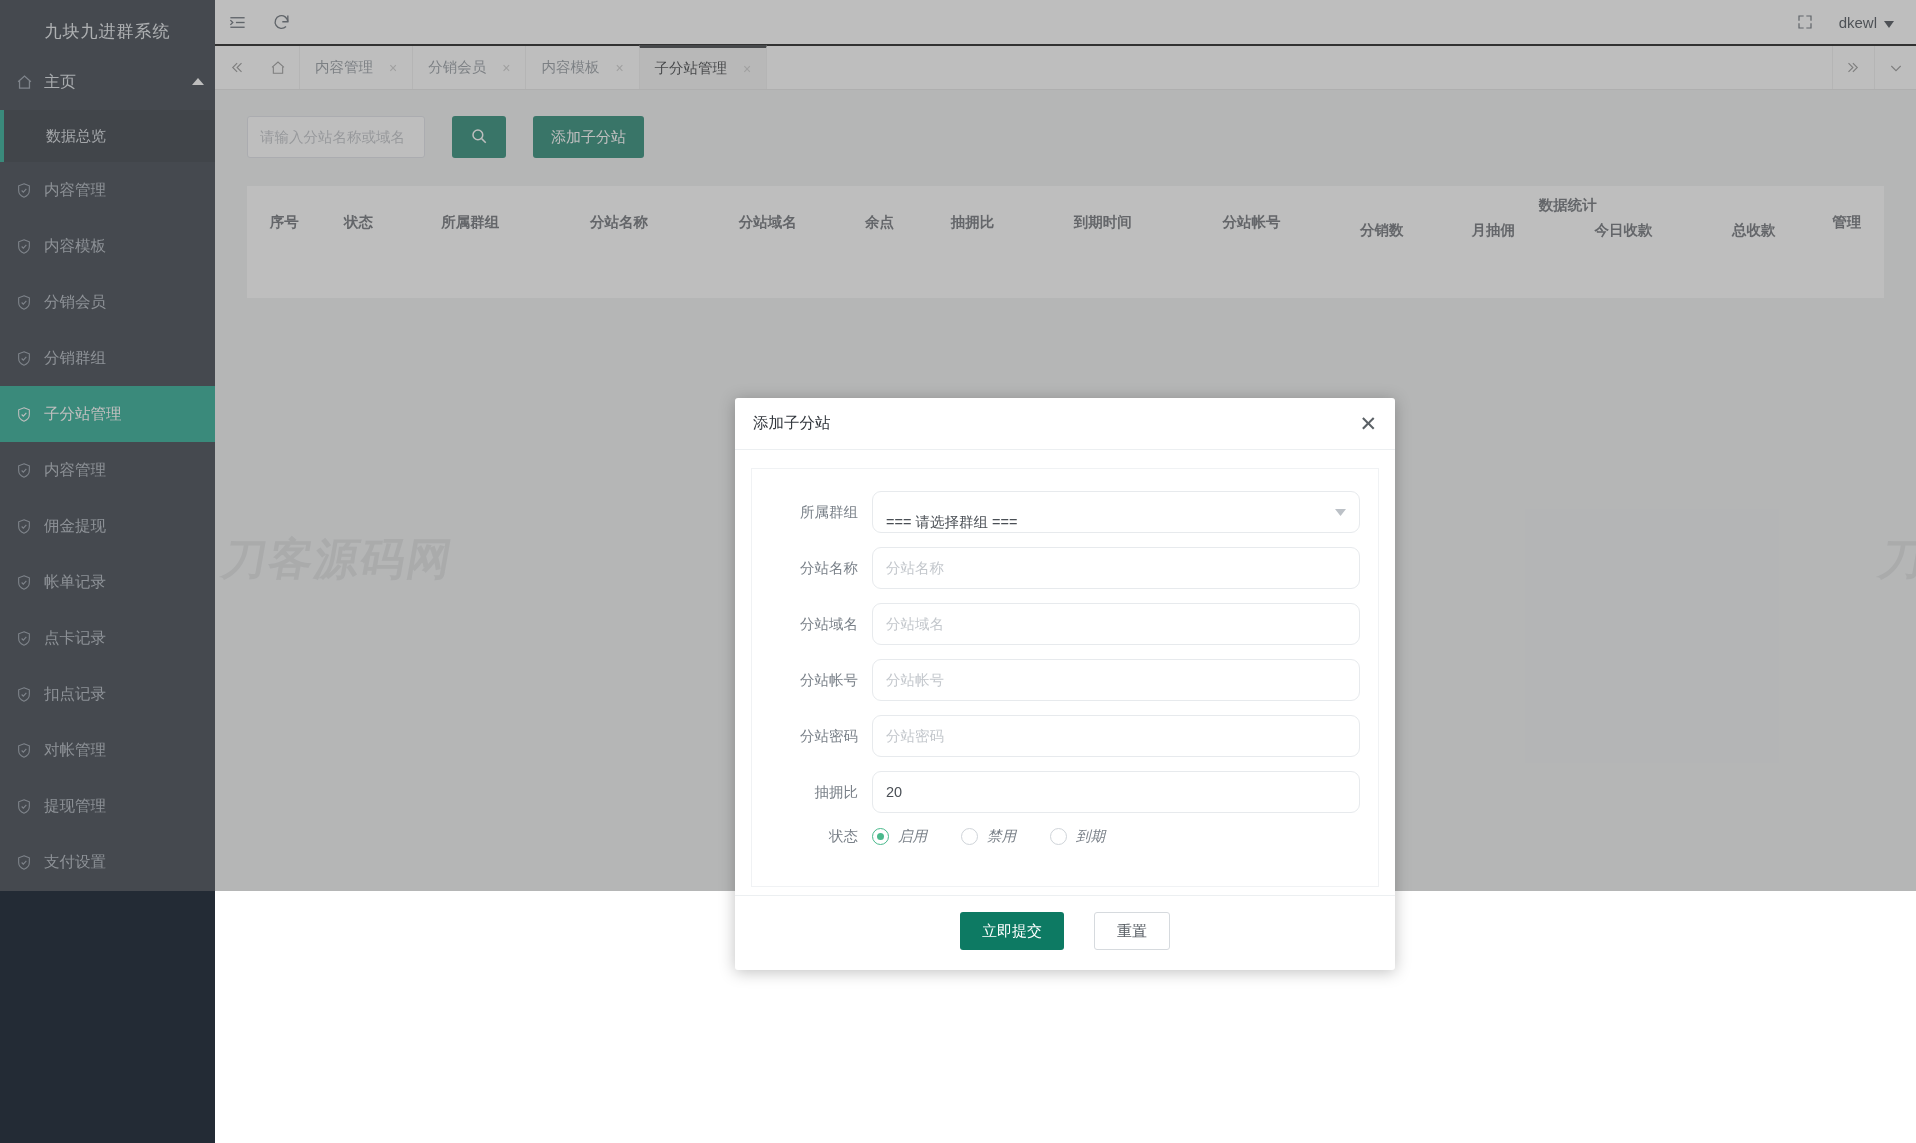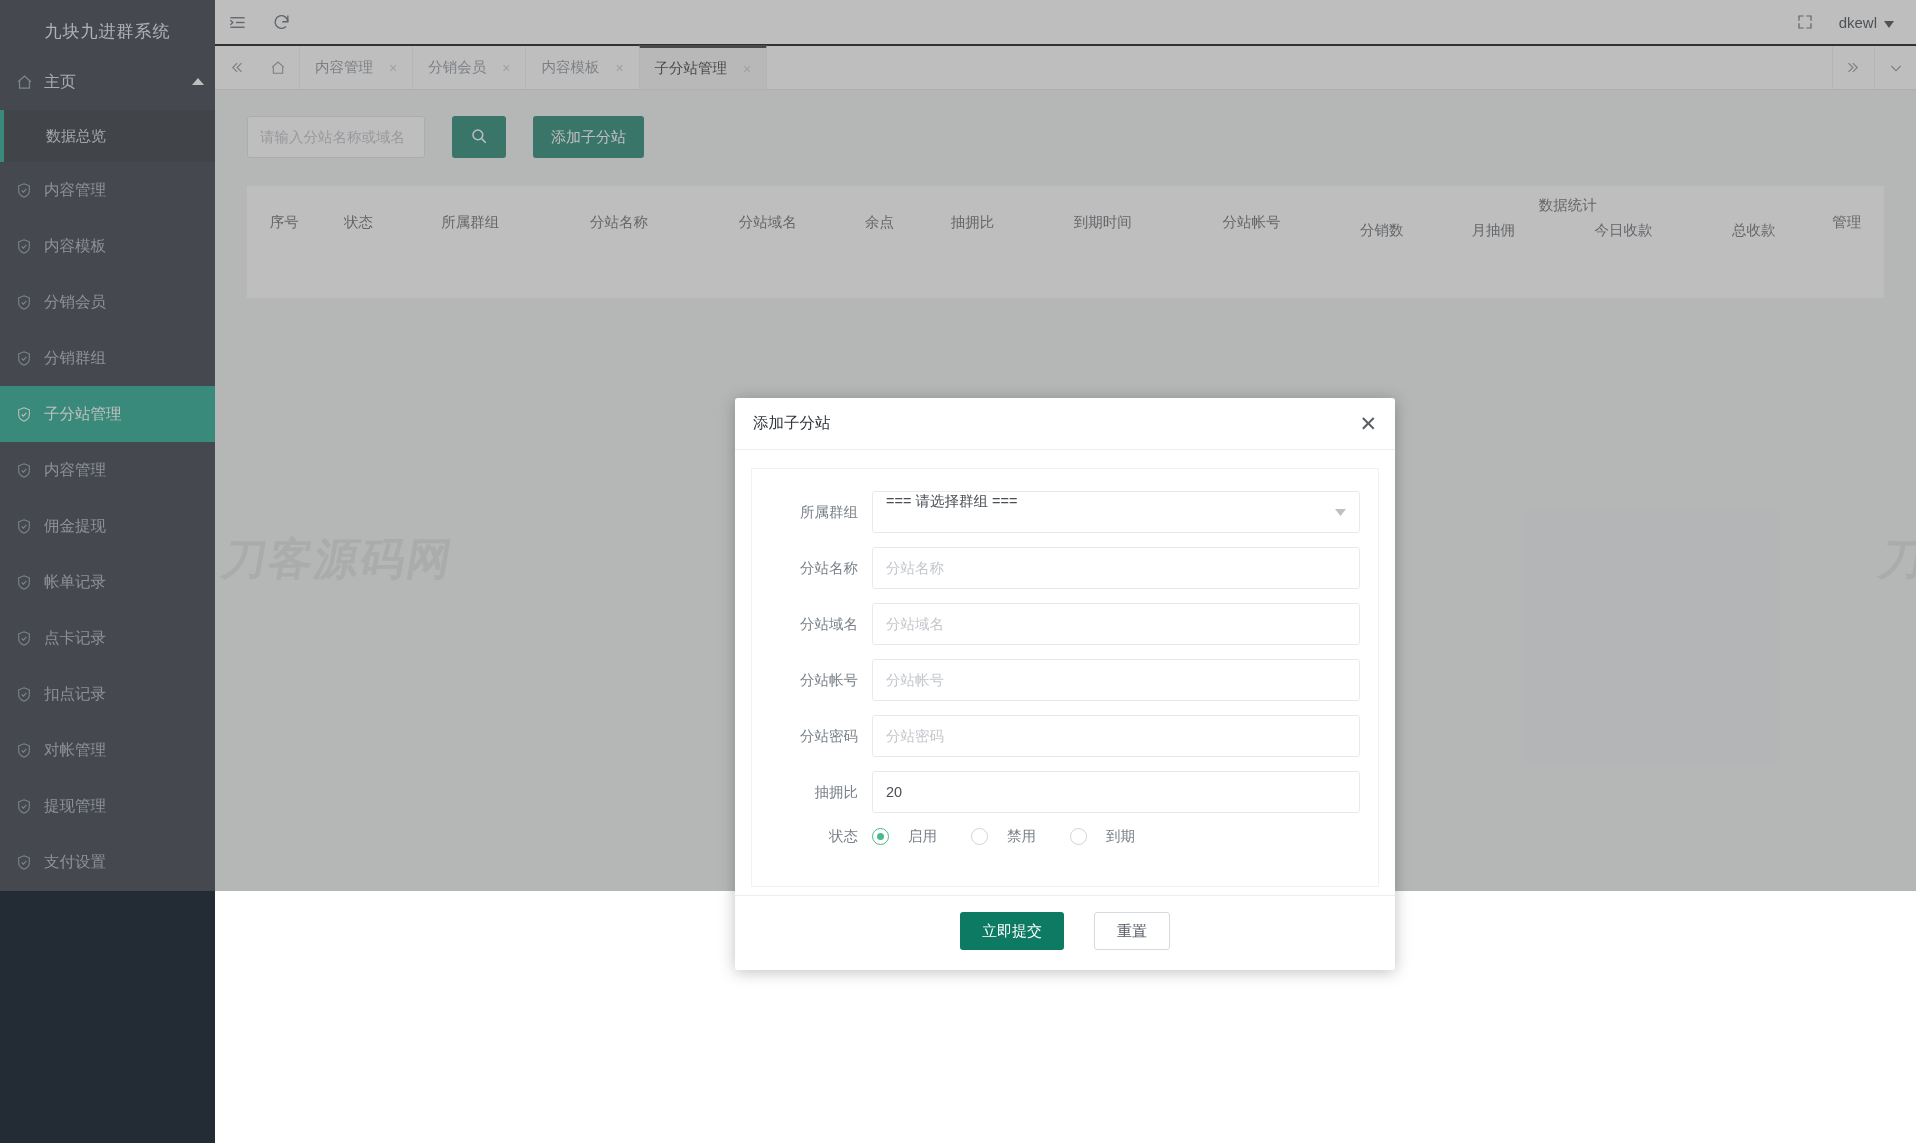--- a/index.html
+++ b/index.html
@@ -96,21 +96,21 @@
     justify-content: center; cursor: pointer;
   }
   #add-btn {
     height: 42px; margin-left: 12px; padding: 0 18px; background: #0d7a63; color: #fff;
     border: none; border-radius: 3px; font-size: 15px; cursor: pointer;
     font-family: inherit;
   }
   #table-card { margin: 28px 16px 0 16px; background: #ffffff; padding-bottom: 6px; }
   table { width: 100%; border-collapse: collapse; }
   thead th {
-    font-weight: normal; font-size: 14.5px; color: #5c6066; padding: 10px 0;
+    font-weight: bold; font-size: 14.5px; color: #5c6066; padding: 10px 0;
     text-align: center; vertical-align: middle;
   }
   thead tr.group-row th { padding-bottom: 4px; }
   thead tr.sub-row th { padding-top: 2px; padding-bottom: 12px; }
   #table-empty { height: 40px; }
 
   
   .wm {
     position: absolute; font-size: 44px; font-weight: bold; color: rgba(120,120,120,0.16);
     letter-spacing: 2px; transform: skewX(-10deg); pointer-events: none;
@@ -140,32 +140,32 @@
   }
   #modal-body { padding: 18px 16px 8px 16px; }
   #form-box { border: 1px solid #f0f2f4; padding: 22px 0 26px 0; }
   .form-row { display: flex; align-items: center; margin-bottom: 14px; }
   .form-label {
     width: 120px; text-align: right; padding-right: 14px;
     font-size: 14.5px; color: #7a8189;
   }
   .form-field { flex: 1; padding-right: 18px; }
   .ctrl {
-    width: 100%; height: 42px; border: 1px solid #e7eaed; border-radius: 3px;
+    width: 100%; height: 42px; border: 1px solid #e7eaed; border-radius: 9px;
     padding: 0 13px; font-size: 14.5px; color: #4a4f55; background: #fff;
-    font-family: inherit; outline: none; display: flex; align-items: flex-start;
+    font-family: inherit; outline: none; display: flex; align-items: flex-end;
   }
   input.ctrl::placeholder { color: #c3c7cc; }
   .select-ctrl { position: relative; cursor: pointer; }
   .select-ctrl .arrow {
     position: absolute; right: 13px; top: 50%; transform: translateY(-50%);
     color: #b9bec4; font-size: 11px;
   }
   .radio-row { display: flex; align-items: center; gap: 0; }
-  .radio-opt { display: flex; align-items: center; gap: 19px; margin-right: 34px; cursor: pointer; }
+  .radio-opt { display: flex; align-items: center; gap: 9px; margin-right: 34px; cursor: pointer; font-style: italic; }
   .radio-dot {
     width: 17px; height: 17px; border-radius: 50%; border: 1px solid #cfd4d9;
     background: #fff; display: flex; align-items: center; justify-content: center;
   }
   .radio-dot.checked { border-color: #4ab98c; }
   .radio-dot.checked::after {
     content: ""; width: 7px; height: 7px; border-radius: 50%; background: #4ab98c;
   }
   .radio-label { font-size: 14.5px; color: #7a8189; }
   #modal-foot {

